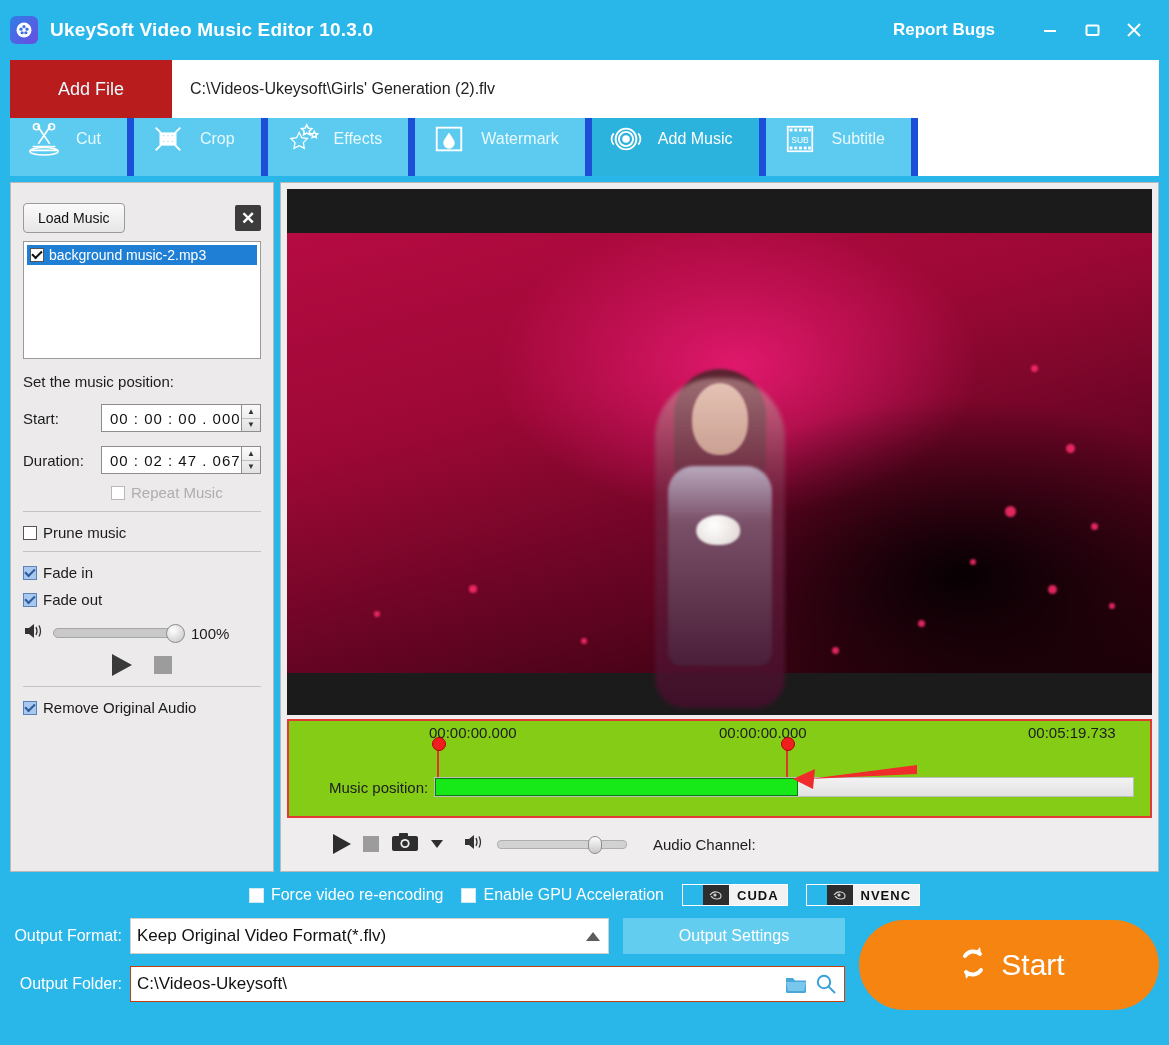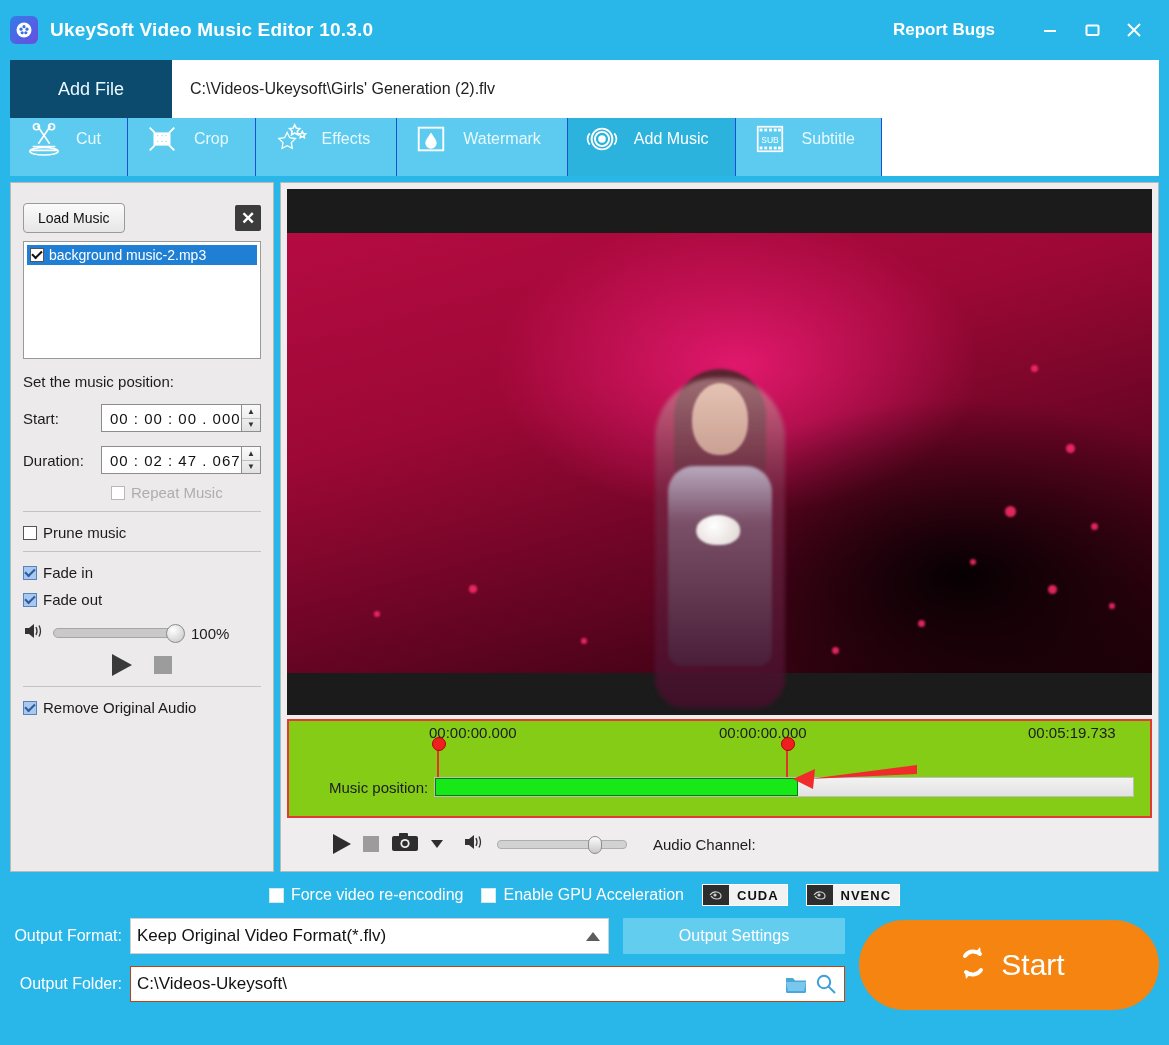--- a/index.html
+++ b/index.html
@@ -33,35 +33,35 @@
     width:42px; height:38px; display:flex; align-items:center; justify-content:center;
     cursor:pointer;
   }
   .win-btn svg { stroke:#fff; stroke-width:2; fill:none; }
 
   
   .filerow {
     margin:0 10px; height:58px; background:#fff; display:flex; align-items:stretch;
   }
   .addfile-tab {
-    width:162px; background:#0c4a6e; color:#eafaff;
+    width:162px; background:#b91c1c; color:#eafaff;
     display:flex; align-items:center; justify-content:center;
     font-size:18px; cursor:pointer;
   }
   .filepath {
     flex:1; display:flex; align-items:center; padding-left:18px;
     font-size:16px; color:#222;
   }
 
   
   .tabstrip { margin:0 10px; height:58px; background:#fff; display:flex; }
   .tab {
     flex:0 0 auto; display:flex; align-items:center; gap:12px;
     background:#5ccbef; color:#e8f9ff; padding:0 26px 16px 14px;
-    border-right:1px solid #1d4ed8; cursor:pointer; position:relative;
+    border-right:7px solid #1d4ed8; cursor:pointer; position:relative;
     font-size:16px;
   }
   .tab .ticon { width:40px; height:38px; display:flex; align-items:center; justify-content:center; }
   .tab .ticon svg { width:38px; height:34px; }
   .tab.active { background:#2bb2dd; color:#ffffff; }
   .tab-fill { flex:1 1 auto; background:#fff; }
 
   
   .main { margin:6px 10px 0 10px; height:690px; display:flex; gap:6px; }
 
@@ -215,21 +215,21 @@
     display:flex; align-items:center; justify-content:space-between; padding:0 6px 0 8px;
     font-size:15px; color:#111; cursor:pointer;
   }
   .achan-select .dn { width:0;height:0;border-left:9px solid transparent;border-right:9px solid transparent;border-top:11px solid #1b1b1b; }
 
   
   .bottom { margin:8px 10px 0 10px; color:#fff; }
   .opts { display:flex; align-items:center; justify-content:center; gap:18px; height:30px; font-size:16px; }
   .opt { display:flex; align-items:center; gap:7px; cursor:pointer; }
   .wcbx { width:15px;height:15px;background:#fff;border:1px solid #cfe9f5; flex:0 0 auto;}
-  .gpubadge { display:flex; align-items:stretch; height:22px; border:1px solid #ffffff; cursor:pointer; }
+  .gpubadge { display:flex; align-items:stretch; height:22px; border:1px solid #ffffff; cursor:pointer;padding-left:20px; }
   .gpubadge .gi { width:26px; background:#2d2d2d; display:flex;align-items:center;justify-content:center; }
   .gpubadge .gi svg { width:18px; height:14px; }
   .gpubadge .gl { background:#f2f2f2; color:#111; font-size:13px; font-weight:bold; padding:0 8px; display:flex;align-items:center; letter-spacing:1px;}
 
   .outgrid { display:flex; gap:14px; align-items:flex-start; margin-top:8px; }
   .outleft { flex:1; }
   .outrow { display:flex; align-items:center; height:36px; }
   .outrow + .outrow { margin-top:12px; }
   .outlab { width:120px; text-align:right; padding-right:8px; font-size:16px; color:#fff; }
   .combo {

